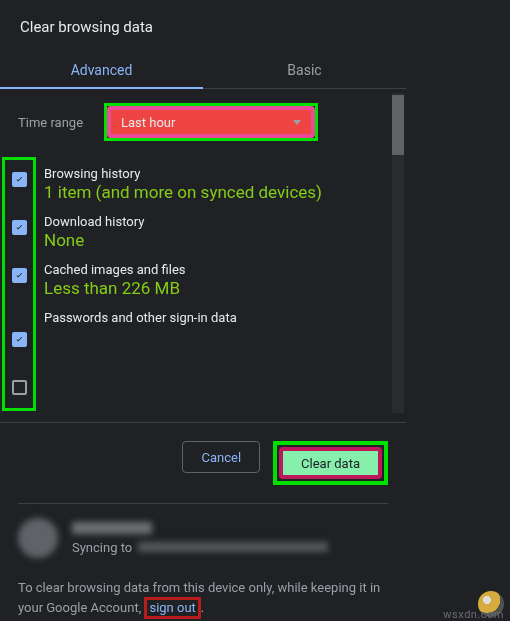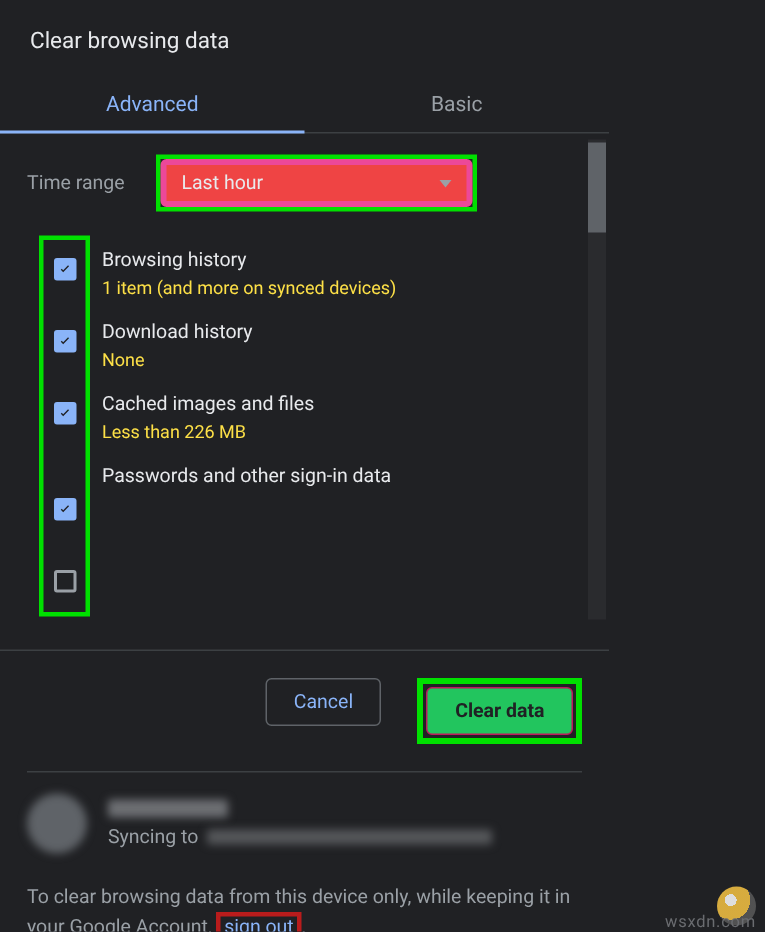--- a/index.html
+++ b/index.html
@@ -96,21 +96,20 @@
   .chev {
     width: 0; height: 0;
     border-left: 4px solid transparent;
     border-right: 4px solid transparent;
     border-top: 5px solid #9aa0a6;
   }
   .options {
     padding: 8px 18px 0 2px;
     display: flex;
     gap: 0;
-    margin-left: 24px;
   }
   .check-col {
     border: 3px solid #00e000;
     width: 34px;
     display: flex;
     flex-direction: column;
     align-items: center;
     padding-top: 10px;
     padding-bottom: 4px;
   }
@@ -138,46 +137,46 @@
     border: 2px solid #9aa0a6;
   }
   .checkbox.checked svg { width: 11px; height: 11px; }
   .labels-col {
     flex: 1;
     padding-left: 8px;
     padding-top: 8px;
   }
   .item { margin-bottom: 12px; }
   .item .line1 { color: #e8eaed; font-size: 13px; line-height: 18px; }
-  .item .line2 { color: #fde047; font-size: 12px; line-height: 18px; }
+  .item .line2 { color: #84cc16; font-size: 17px; line-height: 18px; }
   .buttons {
     display: flex;
     justify-content: flex-end;
-    gap: 24px;
+    gap: 13px;
     padding: 18px 18px 14px 0;
     border-top: 1px solid #3c4043;
-    margin-top: 16px;
+    margin-top: 5px;
   }
   .btn {
     height: 32px;
     padding: 0 18px;
     border-radius: 4px;
     font-size: 13px;
     display: flex;
     align-items: center;
     cursor: pointer;
     border: 1px solid #5f6368;
     background: transparent;
     color: #8ab4f8;
   }
   .btn.primary {
-    background: #22c55e;
+    background: #86efac;
     color: #202124;
-    border: 1px solid #be185d;
-    font-weight: 700;
+    border: 4px solid #be185d;
+    font-weight: 400;
   }
   .primary-wrap {
     border: 4px solid #00e000;
     padding: 2px;
     display: inline-block;
   }
   .divider {
     height: 1px;
     background: #3c4043;
     margin: 4px 18px 0 18px;

